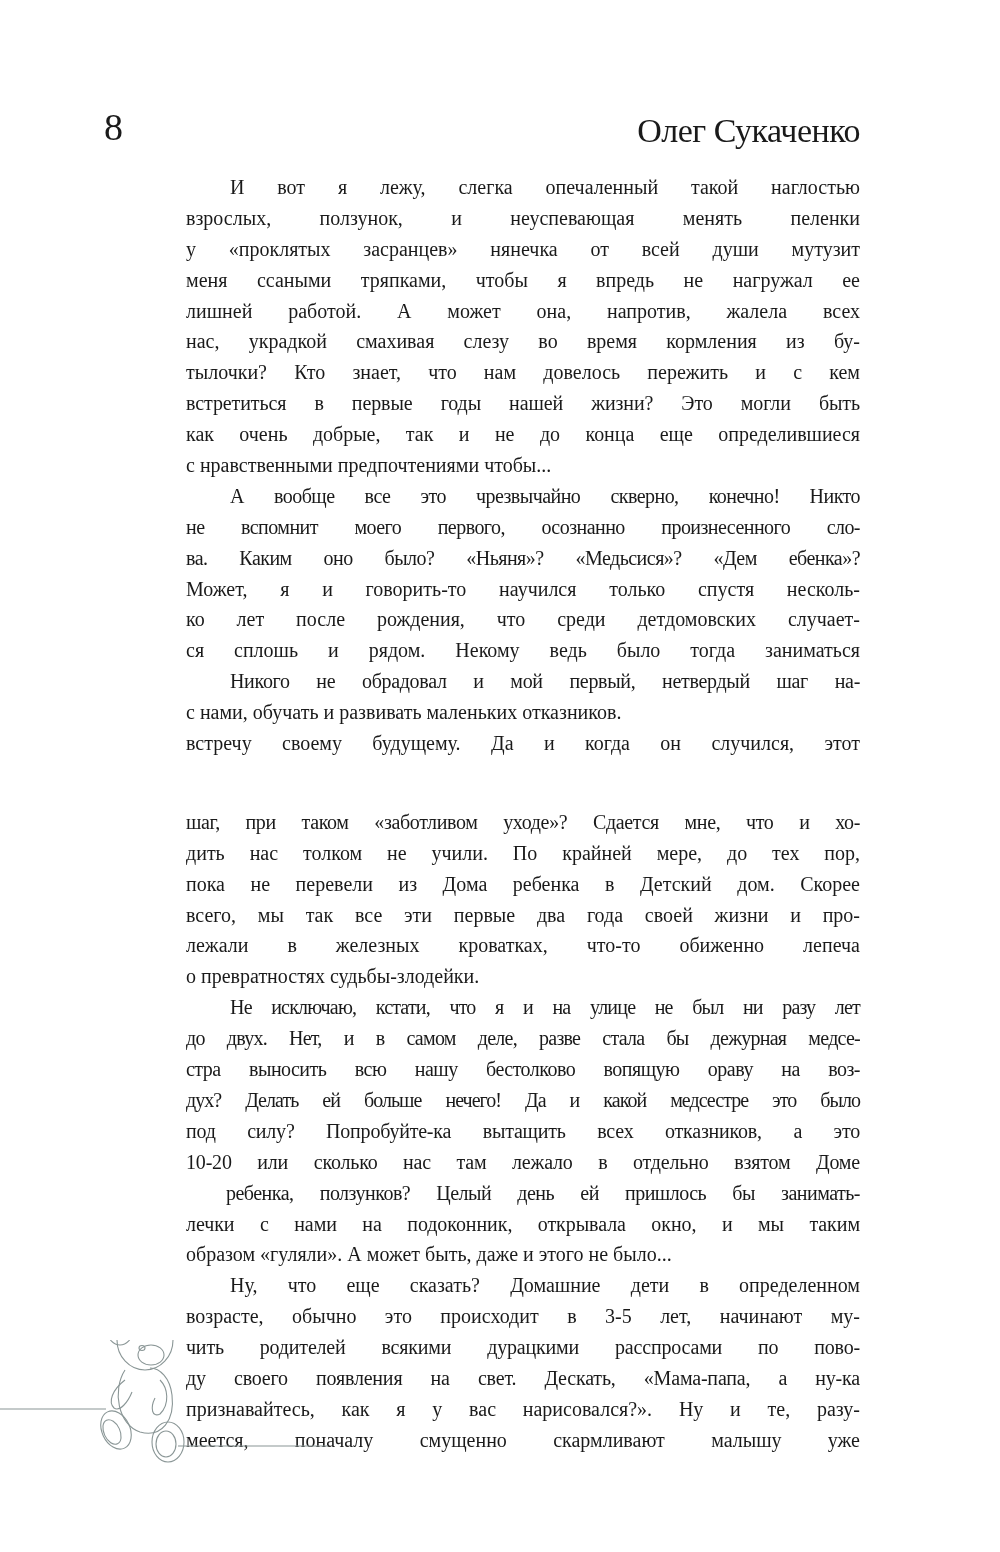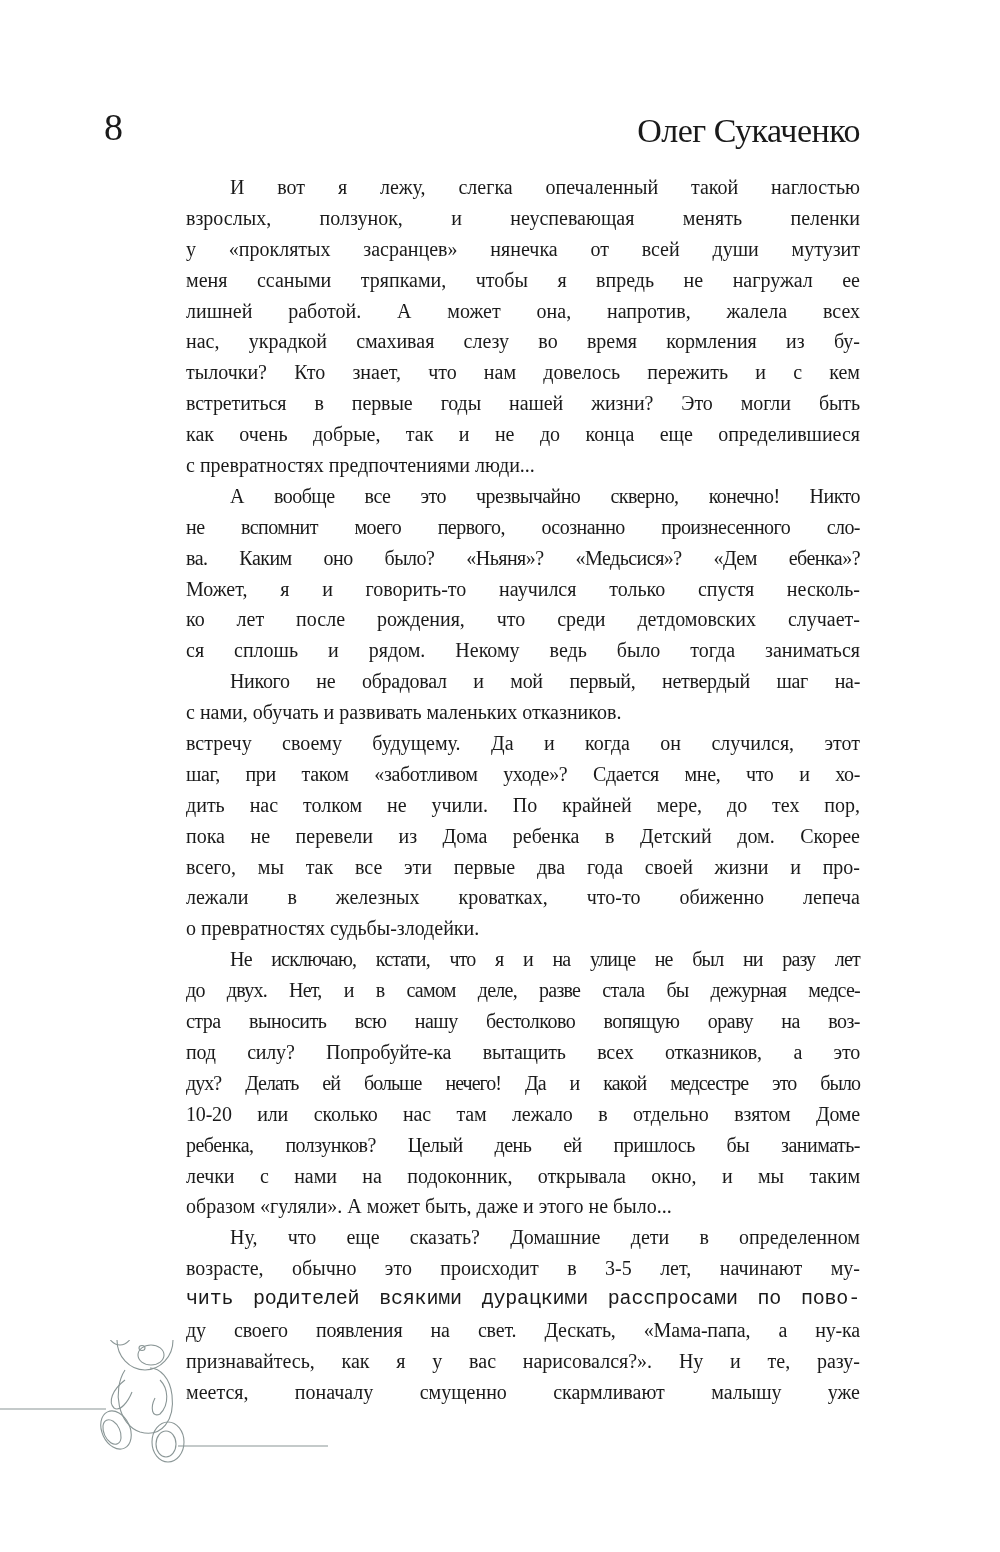--- a/index.html
+++ b/index.html
@@ -36,48 +36,48 @@
 <div class="body-text" id="body-text">
     <div class="line indent">И вот я лежу, слегка опечаленный такой наглостью</div>
     <div class="line">взрослых, ползунок, и неуспевающая менять пеленки</div>
     <div class="line">у «проклятых засранцев» нянечка от всей души мутузит</div>
     <div class="line">меня ссаными тряпками, чтобы я впредь не нагружал ее</div>
     <div class="line">лишней работой. А может она, напротив, жалела всех</div>
     <div class="line">нас, украдкой смахивая слезу во время кормления из бу-</div>
     <div class="line">тылочки? Кто знает, что нам довелось пережить и с кем</div>
     <div class="line" style="letter-spacing: -0.0969929px;">встретиться в первые годы нашей жизни? Это могли быть</div>
     <div class="line" style="letter-spacing: -0.0245949px;">как очень добрые, так и не до конца еще определившиеся</div>
-    <div class="line last">с превратностях предпочтениями люди...</div>
+    <div class="line last">с нравственными предпочтениями чтобы...</div>
     <div class="line indent" style="letter-spacing: -0.542067px;">А вообще все это чрезвычайно скверно, конечно! Никто</div>
     <div class="line" style="letter-spacing: -0.542132px;">не вспомнит моего первого, осознанно произнесенного сло-</div>
     <div class="line" style="letter-spacing: -0.523148px;">ва. Каким оно было? «Ньяня»? «Медьсися»? «Дем ебенка»?</div>
     <div class="line">Может, я и говорить-то научился только спустя несколь-</div>
     <div class="line">ко лет после рождения, что среди детдомовских случает-</div>
     <div class="line">ся сплошь и рядом. Некому ведь было тогда заниматься</div>
     <div class="line indent" style="letter-spacing: -0.321385px;">Никого не обрадовал и мой первый, нетвердый шаг на-</div>
     <div class="line last">с нами, обучать и развивать маленьких отказников.</div>
     <div class="line">встречу своему будущему. Да и когда он случился, этот</div>
-    <div class="line" style="letter-spacing: -0.356634px;">шаг, при таком «заботливом уходе»? Сдается мне, что и хо-</div>
+    <div class="line" style="letter-spacing: -0.356634px; margin-top: 48px;">шаг, при таком «заботливом уходе»? Сдается мне, что и хо-</div>
     <div class="line">дить нас толком не учили. По крайней мере, до тех пор,</div>
     <div class="line">пока не перевели из Дома ребенка в Детский дом. Скорее</div>
     <div class="line">всего, мы так все эти первые два года своей жизни и про-</div>
     <div class="line">лежали в железных кроватках, что-то обиженно лепеча</div>
     <div class="line last">о превратностях судьбы-злодейки.</div>
     <div class="line indent" style="letter-spacing: -0.817522px;">Не исключаю, кстати, что я и на улице не был ни разу лет</div>
     <div class="line" style="letter-spacing: -0.747135px;">до двух. Нет, и в самом деле, разве стала бы дежурная медсе-</div>
     <div class="line" style="letter-spacing: -0.530398px;">стра выносить всю нашу бестолково вопящую ораву на воз-</div>
+    <div class="line" style="letter-spacing: -0.963718px;">дух? Делать ей больше нечего! Да и какой медсестре это было</div>
     <div class="line" style="letter-spacing: -0.207955px;">под силу? Попробуйте-ка вытащить всех отказников, а это</div>
-    <div class="line" style="letter-spacing: -0.963718px;">дух? Делать ей больше нечего! Да и какой медсестре это было</div>
     <div class="line" style="letter-spacing: -0.181818px;">10-20 или сколько нас там лежало в отдельно взятом Доме</div>
-    <div class="line" style="letter-spacing: -0.512216px;">ребенка, ползунков? Целый день ей пришлось бы занимать-</div>
+    <div class="line" style="letter-spacing: -0.512216px; margin-left: 40px;">ребенка, ползунков? Целый день ей пришлось бы занимать-</div>
     <div class="line" style="letter-spacing: -0.0703125px;">лечки с нами на подоконник, открывала окно, и мы таким</div>
     <div class="line last">образом «гуляли». А может быть, даже и этого не было...</div>
     <div class="line indent">Ну, что еще сказать? Домашние дети в определенном</div>
     <div class="line">возрасте, обычно это происходит в 3-5 лет, начинают му-</div>
-    <div class="line" style="letter-spacing: -0.18691px; font-family: Liberation Mono, monospace;">чить родителей всякими дурацкими расспросами по пово-</div>
+    <div class="line" style="letter-spacing: -0.18691px;">чить родителей всякими дурацкими расспросами по пово-</div>
     <div class="line" style="letter-spacing: -0.192708px;">ду своего появления на свет. Дескать, «Мама-папа, а ну-ка</div>
     <div class="line">признавайтесь, как я у вас нарисовался?». Ну и те, разу-</div>
     <div class="line">меется, поначалу смущенно скармливают малышу уже</div>
   </div>
 
 <svg class="bear" viewBox="0 0 340 160" xmlns="http://www.w3.org/2000/svg">
   <g fill="none" stroke="#8a9696" stroke-width="1.1">
 
     <line x1="0" y1="69" x2="106" y2="69"></line>
 

